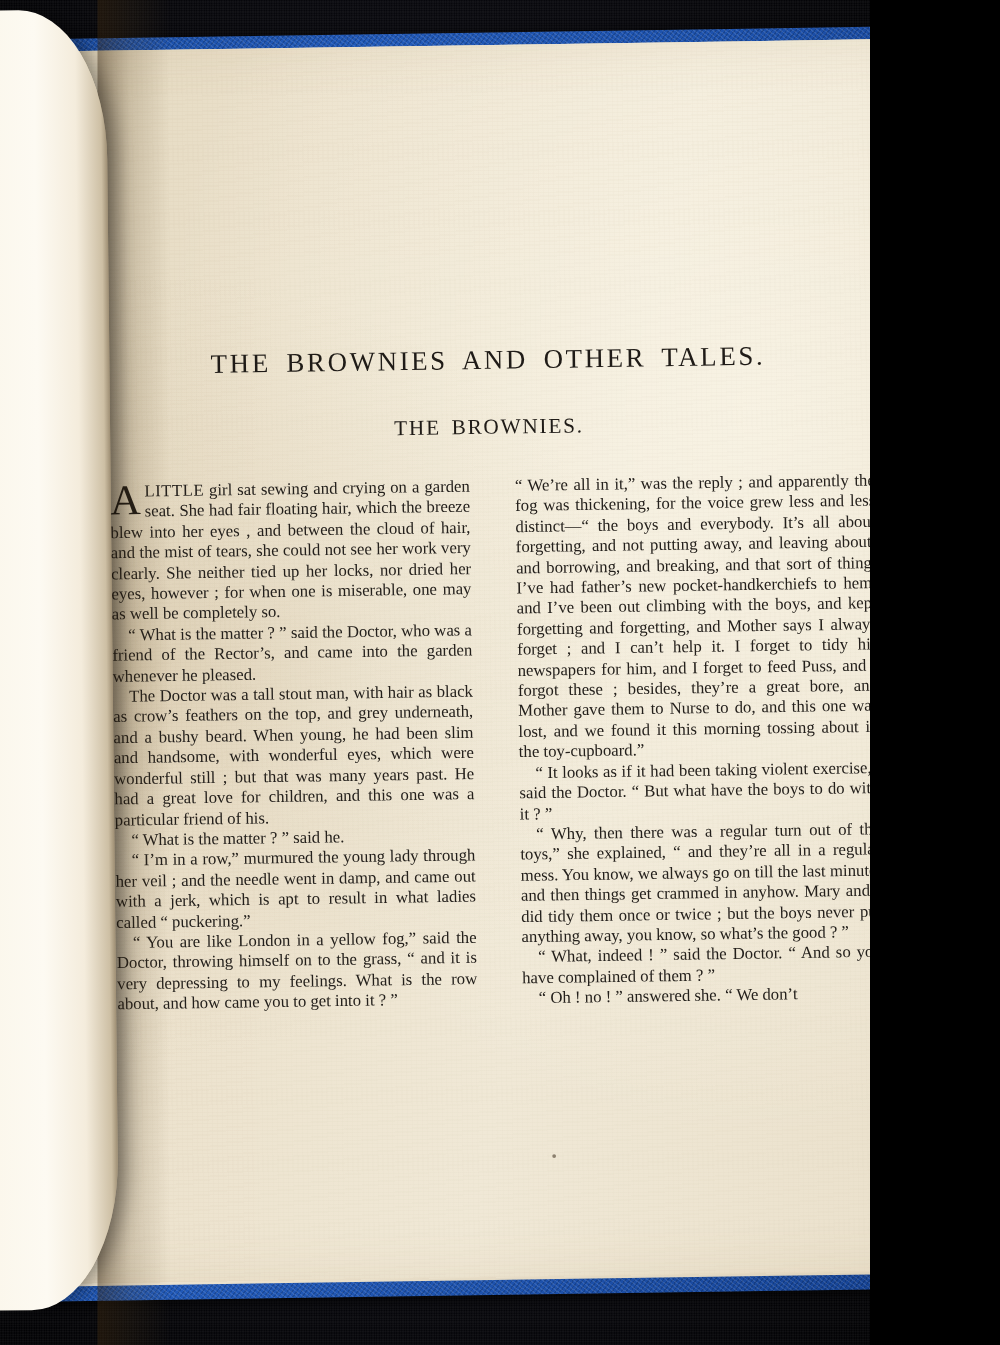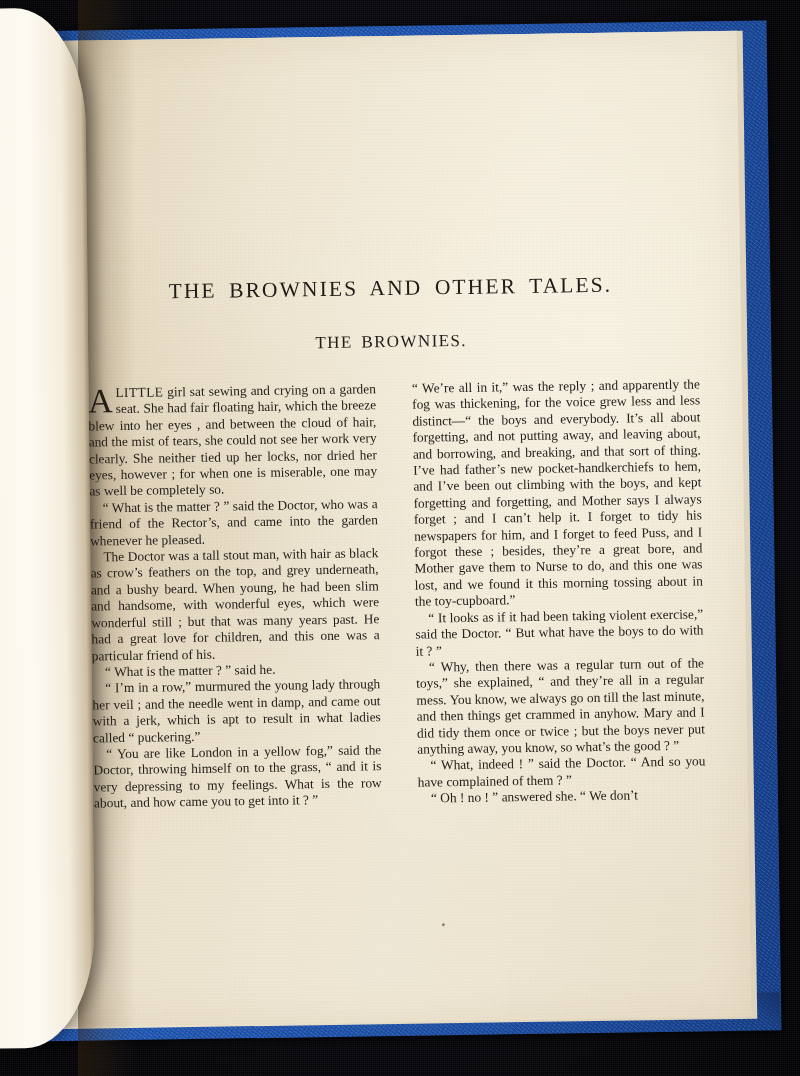--- a/index.html
+++ b/index.html
@@ -2,21 +2,21 @@
 <html><head>
 <meta charset="utf-8">
 <style>
   html, body {
     margin: 0;
     padding: 0;
     background: #000;
   }
   #scene {
     position: relative;
-    width: 800px;
+    width: 696px;
     height: 1076px;
     overflow: hidden;
     background: #050508;
     font-family: "Liberation Serif", serif;
   }
   
   #backdrop {
     position: absolute;
     inset: 0;
     background:

